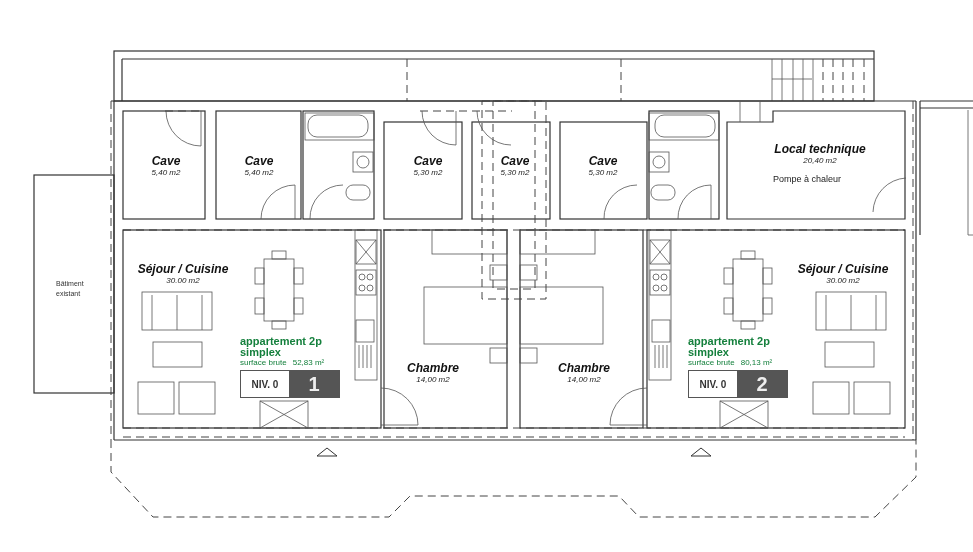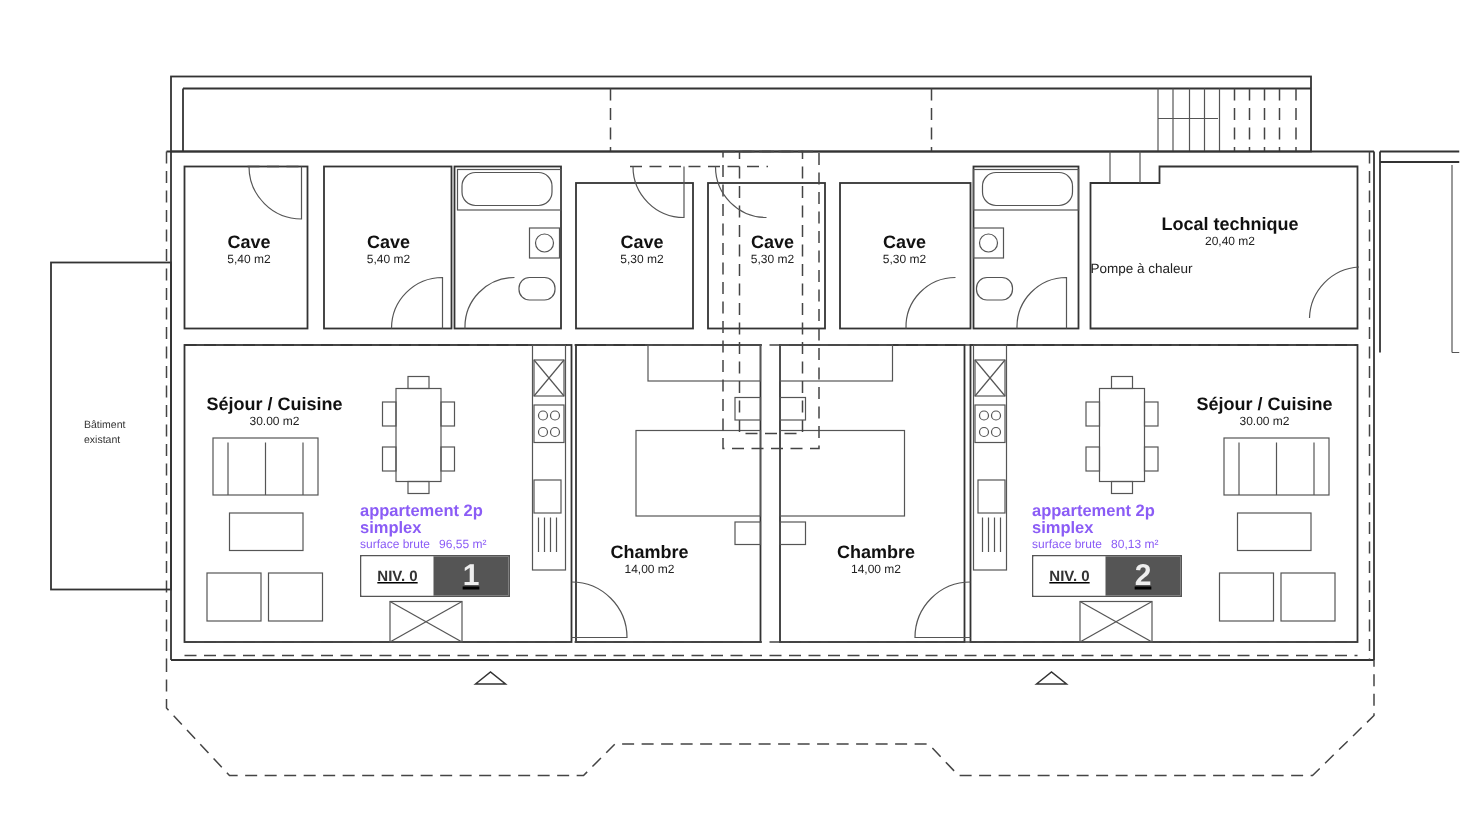--- a/index.html
+++ b/index.html
@@ -3,29 +3,29 @@
 <meta charset="utf-8">
 <style>
   html, body { margin: 0; padding: 0; background: #ffffff; }
   body { width: 973px; height: 552px; position: relative; overflow: hidden; font-family: "Liberation Sans", sans-serif; }
   #plan { position: absolute; left: 0; top: 0; width: 973px; height: 552px; }
   .w { fill: none; stroke: #333; stroke-width: 1.2; }
   .wt { fill: none; stroke: #333; stroke-width: 1; }
   .d { fill: none; stroke: #444; stroke-width: 1; stroke-dasharray: 8 5; }
   .thin { fill: none; stroke: #555; stroke-width: 0.8; }
   .swing { fill: none; stroke: #555; stroke-width: 0.8; }
-  .lbl { position: absolute; text-align: center; color: #111; white-space: nowrap; transform: translateX(-50%); }
+  .lbl { position: absolute; text-align: center; color: #111; white-space: nowrap; transform: translateX(-50%); font-style: italic; }
   .lbl .name { font-weight: bold; font-size: 12px; line-height: 13px; display: block; }
   .lbl .area { font-size: 8px; line-height: 9px; display: block; color: #222; }
   .note { position: absolute; font-size: 9px; color: #222; white-space: nowrap; }
-  .apt { position: absolute; color: #8b5cf6; }
+  .apt { position: absolute; color: #15803d; }
   .apt .t1 { font-weight: bold; font-size: 11px; line-height: 11px; display: block; }
   .apt .t2 { font-size: 8px; line-height: 10px; display: block; }
   .apt .t2 span { margin-left: 6px; }
-  .niv { position: absolute; height: 26px; display: flex; border: 1px solid #555; text-decoration: underline; }
+  .niv { position: absolute; height: 26px; display: flex; border: 1px solid #555; }
   .niv .lvl { width: 48px; display: flex; align-items: center; justify-content: center; font-weight: bold; font-size: 10px; color: #333; background: #fff; }
   .niv .num { width: 50px; display: flex; align-items: center; justify-content: center; font-weight: bold; font-size: 20px; color: #eee; background: #555; }
   .small { position: absolute; font-size: 7px; color: #333; line-height: 10px; }
 </style>
 </head>
 <body>
 
 <svg id="plan" viewBox="0 0 973 552" xmlns="http://www.w3.org/2000/svg">
 
   <g>
@@ -227,21 +227,21 @@
   <span class="area">5,30 m2</span>
 </div>
 <div class="lbl" style="left:603px;top:155px;">
   <span class="name">Cave</span>
   <span class="area">5,30 m2</span>
 </div>
 <div class="lbl" style="left:820px;top:143px;">
   <span class="name">Local technique</span>
   <span class="area">20,40 m2</span>
 </div>
-<div class="note" style="left:727px;top:174px;">Pompe à chaleur</div>
+<div class="note" style="left:773px;top:174px;">Pompe à chaleur</div>
 
 <div class="lbl" style="left:183px;top:263px;">
   <span class="name">Séjour / Cuisine</span>
   <span class="area">30.00 m2</span>
 </div>
 <div class="lbl" style="left:843px;top:263px;">
   <span class="name">Séjour / Cuisine</span>
   <span class="area">30.00 m2</span>
 </div>
 <div class="lbl" style="left:433px;top:362px;">
@@ -254,21 +254,21 @@
 </div>
 
 <div class="small" style="left:56px;top:279px;">
   <span>Bâtiment</span><br>
   <span>existant</span>
 </div>
 
 <div class="apt" style="left:240px;top:336px;">
   <span class="t1">appartement 2p</span>
   <span class="t1">simplex</span>
-  <span class="t2"><span style="margin-left:0">surface brute</span><span>96,55 m²</span></span>
+  <span class="t2"><span style="margin-left:0">surface brute</span><span>52,83 m²</span></span>
 </div>
 <div class="niv" style="left:240px;top:370px;">
   <div class="lvl">NIV. 0</div>
   <div class="num">1</div>
 </div>
 
 <div class="apt" style="left:688px;top:336px;">
   <span class="t1">appartement 2p</span>
   <span class="t1">simplex</span>
   <span class="t2"><span style="margin-left:0">surface brute</span><span>80,13 m²</span></span>

